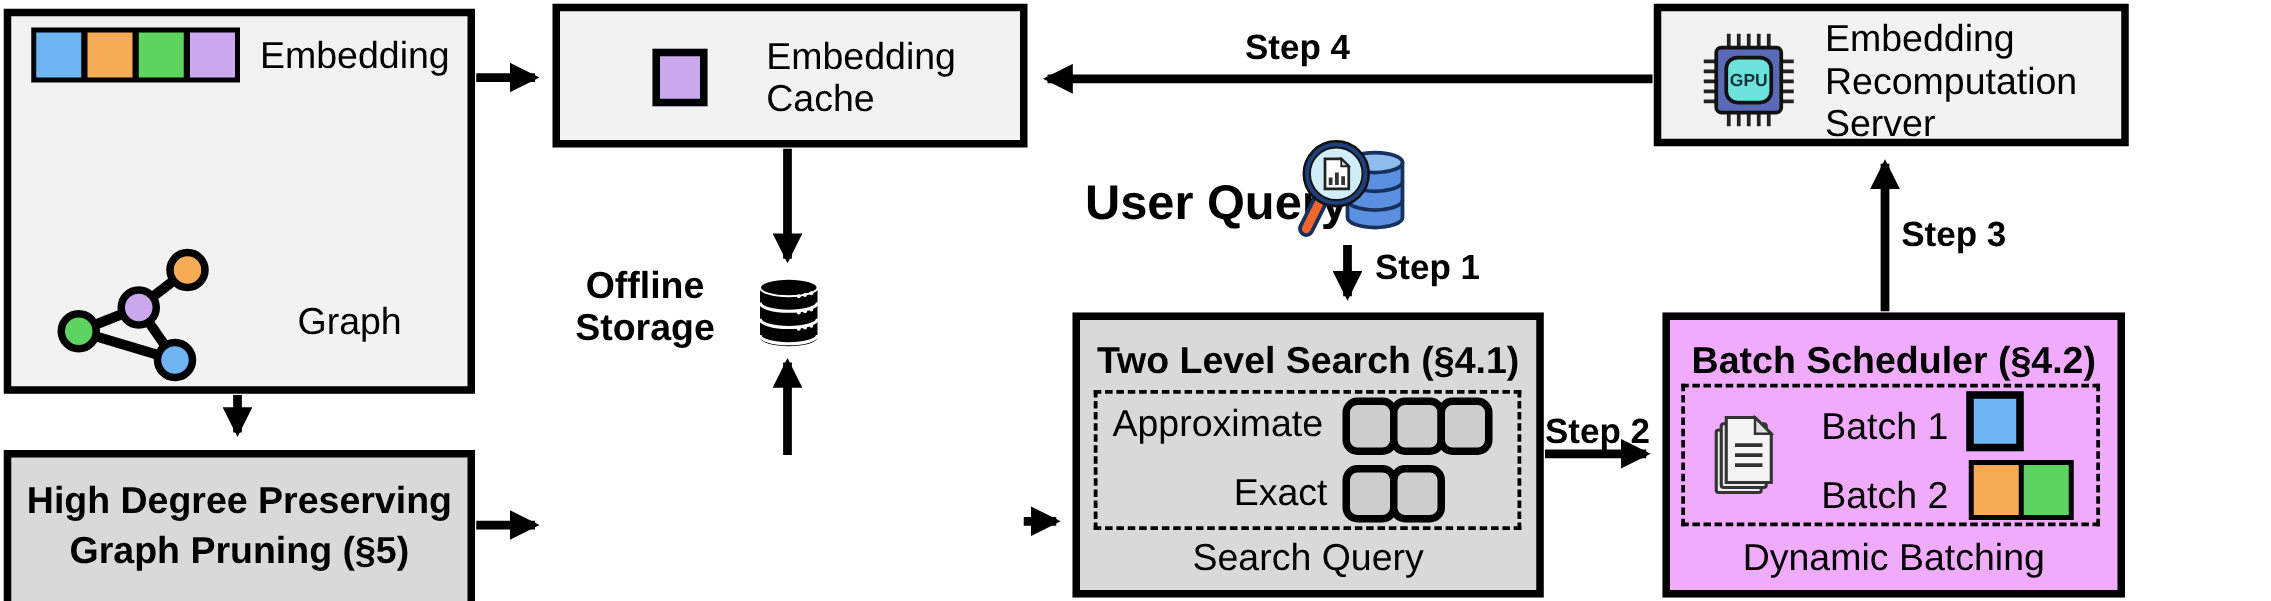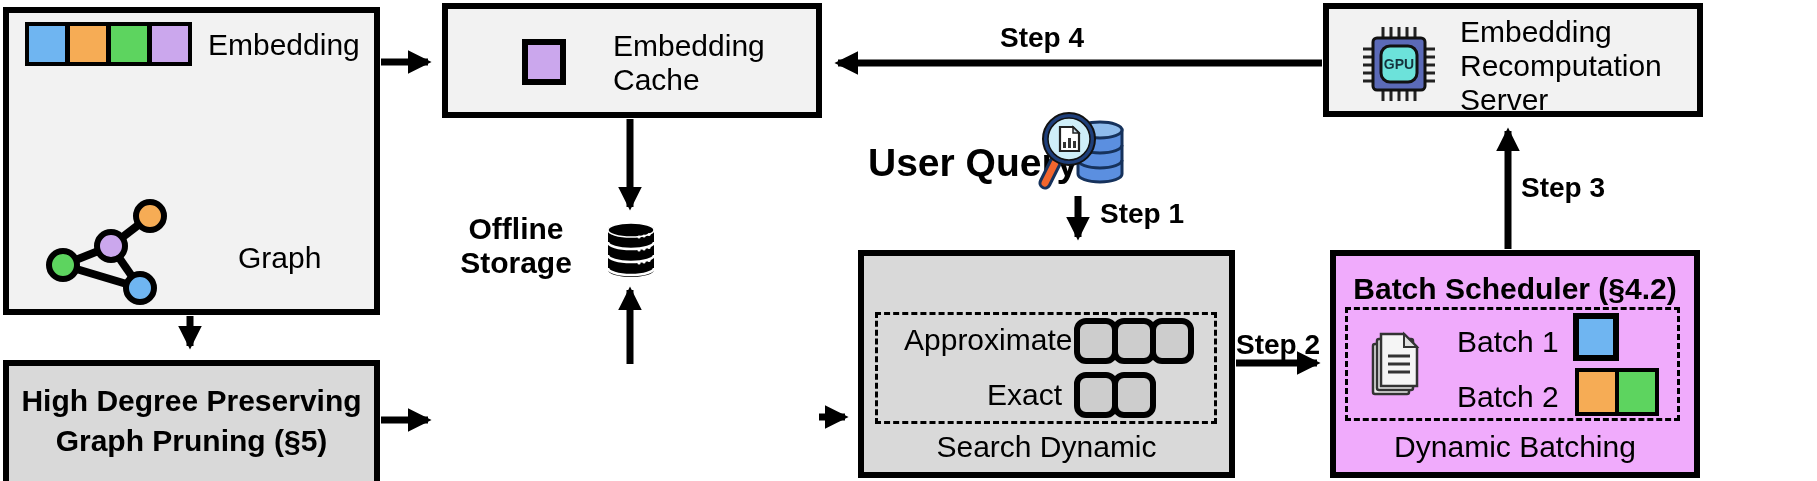--- a/index.html
+++ b/index.html
@@ -132,34 +132,35 @@
     <circle cx="31" cy="33" r="21" stroke="#111" stroke-width="1.5" fill="#CFEEF8"></circle>
 
     <path d="M22,21 L35,21 L41,27 L41,45 L22,45 Z" fill="#fff" stroke="#222" stroke-width="2.2"></path>
     <path d="M35,21 L35,27 L41,27 Z" fill="#cfe3ee" stroke="#222" stroke-width="1.5"></path>
     <rect x="25" y="36" width="3" height="6" fill="#333"></rect>
     <rect x="30" y="32" width="3" height="10" fill="#333"></rect>
     <rect x="35" y="35" width="3" height="7" fill="#333"></rect>
   </svg>
 
   <div class="box" style="left: 858px; top: 250px; width: 377px; height: 228px; background: rgb(217, 217, 217);">
+    <div class="lbl bold center" style="top:16px;">Two Level Search (§4.1)</div>
     <div class="dashedbox" style="left:11px;top:56px;width:342px;height:112px;">
-      <div class="lbl" style="left:26px;top:8px;">Approximate</div>
+      <div class="lbl" style="left:12px;top:8px;">Approximate</div>
       <div class="slotrow" style="left:196px;top:3px;">
         <div class="slot" style="background: rgb(205, 205, 205);"></div>
         <div class="slot" style="background: rgb(205, 205, 205);"></div>
         <div class="slot" style="background: rgb(205, 205, 205);"></div>
       </div>
       <div class="lbl" style="left:12px;top:63px;width:172px;text-align:right;">Exact</div>
       <div class="slotrow" style="left:196px;top:57px;">
         <div class="slot" style="background: rgb(205, 205, 205);"></div>
         <div class="slot" style="background: rgb(205, 205, 205);"></div>
       </div>
     </div>
-    <div class="footerlbl">Search Dynamic</div>
+    <div class="footerlbl">Search Query</div>
   </div>
 
   <div class="box" style="left: 1330px; top: 250px; width: 370px; height: 228px; background: #f0abfc;">
     <div class="lbl bold center" style="top:16px;">Batch Scheduler (§4.2)</div>
     <div class="dashedbox" style="left:9px;top:51px;width:335px;height:114px;">
       <svg style="left:20px;top:20px;" width="56" height="70" viewBox="0 0 56 70">
         <rect x="5" y="14" width="36" height="50" rx="2" fill="#ededed" stroke="#333" stroke-width="2.5"></rect>
         <rect x="9" y="9" width="36" height="51" rx="2" fill="#ededed" stroke="#333" stroke-width="2.5"></rect>
         <path d="M13,4 L36,4 L49,17 L49,56 L13,56 Z" fill="#f5f5f5" stroke="#333" stroke-width="2.5"></path>
         <path d="M36,4 L36,17 L49,17 Z" fill="#e0e0e0" stroke="#333" stroke-width="2"></path>
@@ -199,18 +200,18 @@
       <line x1="630" y1="364" x2="630" y2="290" marker-end="url(#ah)"></line>
       <line x1="190" y1="316" x2="190" y2="346" marker-end="url(#ah)"></line>
       <line x1="381" y1="420" x2="428" y2="420" marker-end="url(#ah)"></line>
       <line x1="819" y1="417" x2="845" y2="417" marker-end="url(#ah)"></line>
       <line x1="1078" y1="196" x2="1078" y2="237" marker-end="url(#ah)"></line>
       <line x1="1236" y1="363" x2="1317" y2="363" marker-end="url(#ah)"></line>
       <line x1="1508" y1="249" x2="1508" y2="131" marker-end="url(#ah)"></line>
     </g>
   </svg>
 
-  <div class="step" style="left:1000px;top:22px;width:150px;text-align:left;">Step 4</div>
+  <div class="step" style="left:963px;top:22px;width:150px;text-align:center;">Step 4</div>
   <div class="step" style="left:1100px;top:198px;">Step 1</div>
   <div class="step" style="left:1236px;top:329px;width:84px;text-align:center;">Step 2</div>
   <div class="step" style="left:1521px;top:172px;">Step 3</div>
 
 </div>
 
 </body></html>

